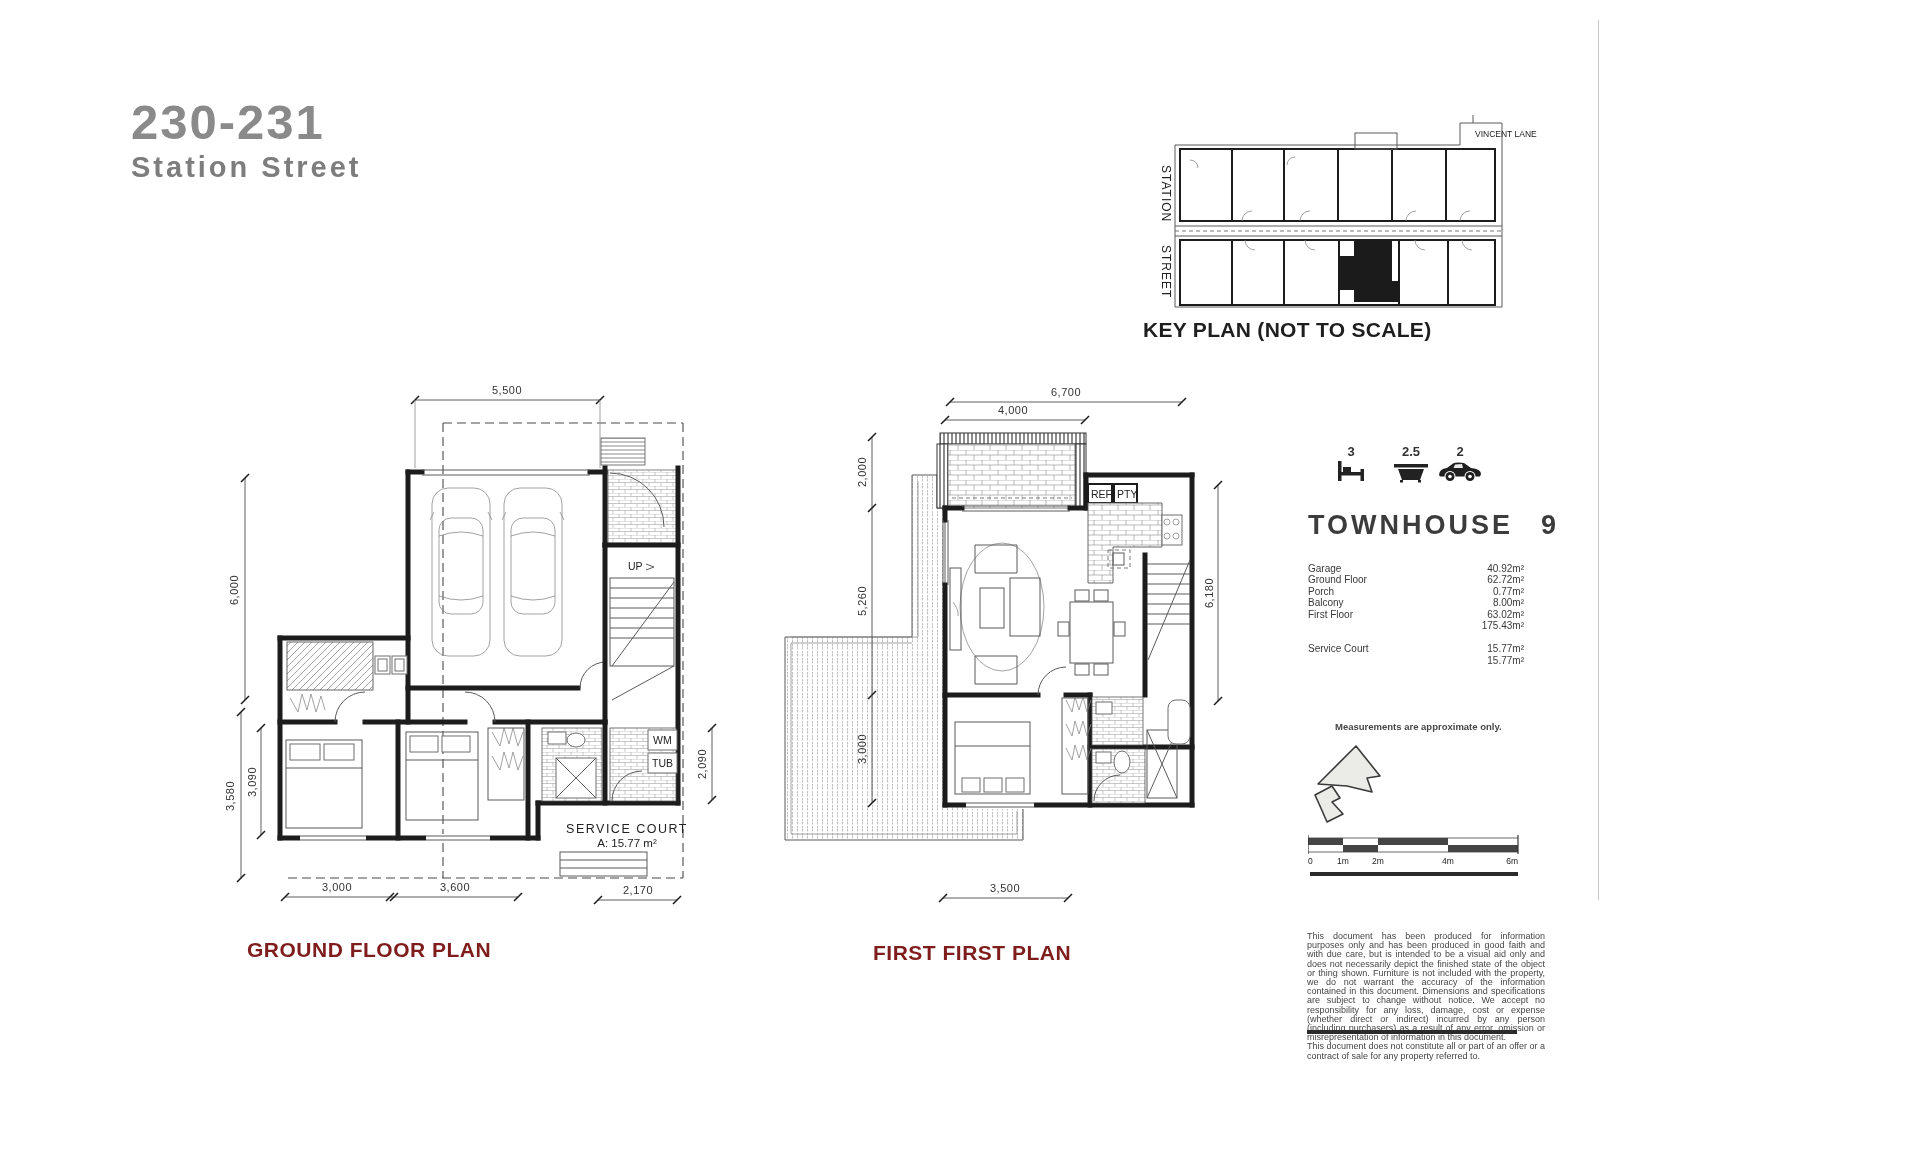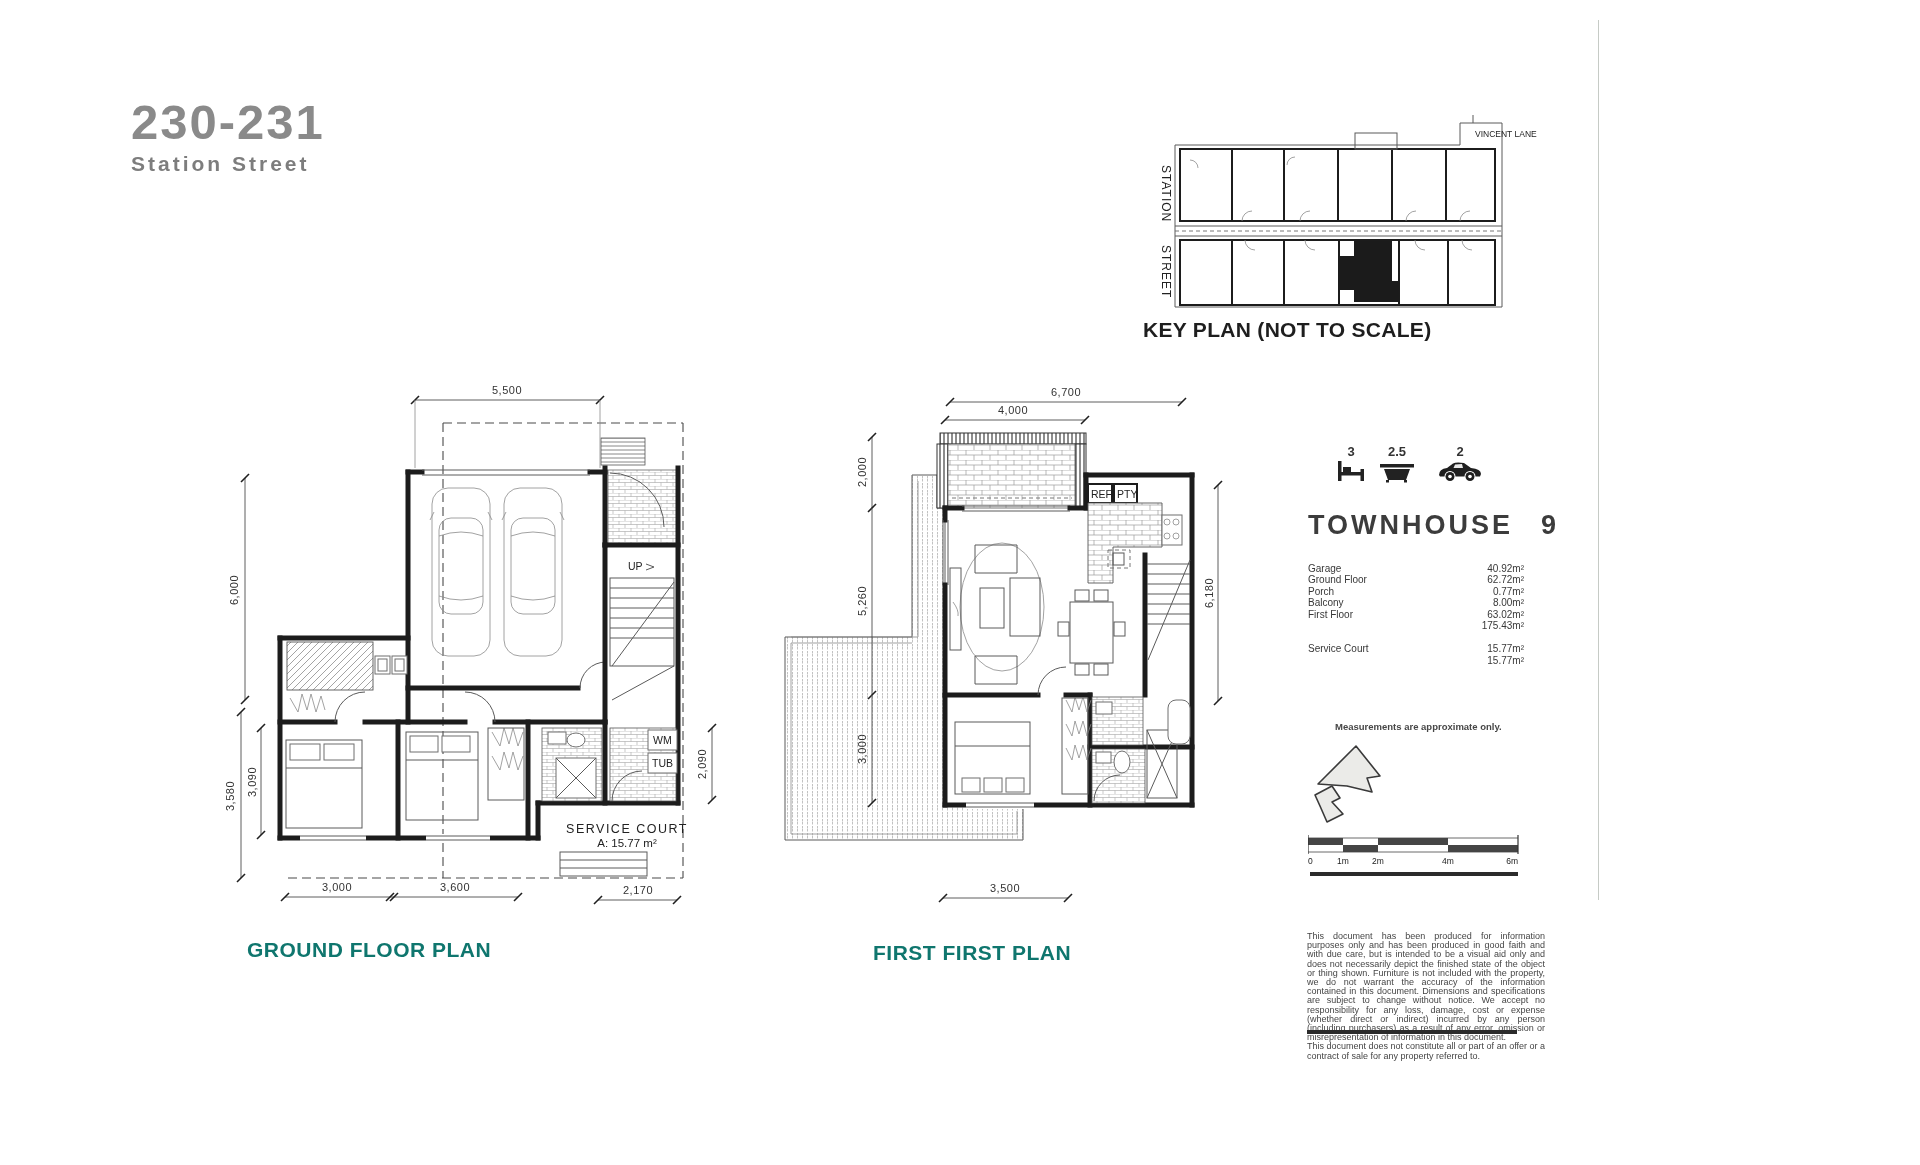--- a/index.html
+++ b/index.html
@@ -2,24 +2,24 @@
 <html><head>
 <meta charset="utf-8">
 <style>
   html,body{margin:0;padding:0;background:#ffffff;}
   .page{position:relative;width:1770px;height:1165px;background:#fff;overflow:hidden;
         font-family:"Liberation Sans", sans-serif;color:#2e2e2e;}
   .abs{position:absolute;}
 
   
   .lot-number{font-size:49px;font-weight:bold;letter-spacing:2px;color:#8a8a8a;line-height:1;}
-  .street-name{font-size:21px;font-weight:bold;letter-spacing:3px;color:#7d7d7d;line-height:1;}
+  .street-name{font-size:29px;font-weight:bold;letter-spacing:3px;color:#7d7d7d;line-height:1;}
 
   
-  .plan-caption{font-size:21px;font-weight:bold;letter-spacing:0.5px;color:#0f766e;}
+  .plan-caption{font-size:21px;font-weight:bold;letter-spacing:0.5px;color:#7f1d1d;}
   .keyplan-caption{font-size:21px;font-weight:bold;color:#1e1e1e;letter-spacing:0.3px;margin-top:10px;}
 
   
   svg text{font-family:"Liberation Sans", sans-serif;}
   .wall{stroke:#1c1c1c;stroke-width:5;fill:none;stroke-linecap:square;}
   .wallthin{stroke:#1c1c1c;stroke-width:2;fill:none;}
   .thin{stroke:#5a5a5a;stroke-width:1;fill:none;}
   .fine{stroke:#8a8a8a;stroke-width:0.8;fill:none;}
   .fix{stroke:#6f6f6f;stroke-width:1;fill:#ffffff;}
   .dash{stroke:#4a4a4a;stroke-width:1.1;fill:none;stroke-dasharray:9 5;}
@@ -465,21 +465,21 @@
     <div style="position:relative;height:52px;">
       <div class="abs" style="left:28px;top:0;width:30px;">
         <div class="icon-num">3</div>
         <svg width="30" height="24" viewBox="0 0 30 24">
           <rect x="2" y="2" width="3.5" height="20" fill="#222"></rect>
           <rect x="24.5" y="10" width="3.5" height="12" fill="#222"></rect>
           <rect x="2" y="13" width="26" height="3.5" fill="#222"></rect>
           <rect x="7" y="8" width="8" height="5" fill="#222"></rect>
         </svg>
       </div>
-      <div class="abs" style="left:70px;top:0;width:38px;">
+      <div class="abs" style="left:84px;top:0;width:38px;">
         <div class="icon-num">2.5</div>
         <svg width="38" height="24" viewBox="0 0 38 24">
           <rect x="2" y="5" width="34" height="3.5" fill="#222"></rect>
           <path d="M6,10 H32 L28,21 H10 Z" fill="#222"></path>
           <rect x="8" y="21" width="3" height="2.5" fill="#222"></rect>
           <rect x="26" y="21" width="3" height="2.5" fill="#222"></rect>
         </svg>
       </div>
       <div class="abs" style="left:128px;top:0;width:48px;">
         <div class="icon-num">2</div>

